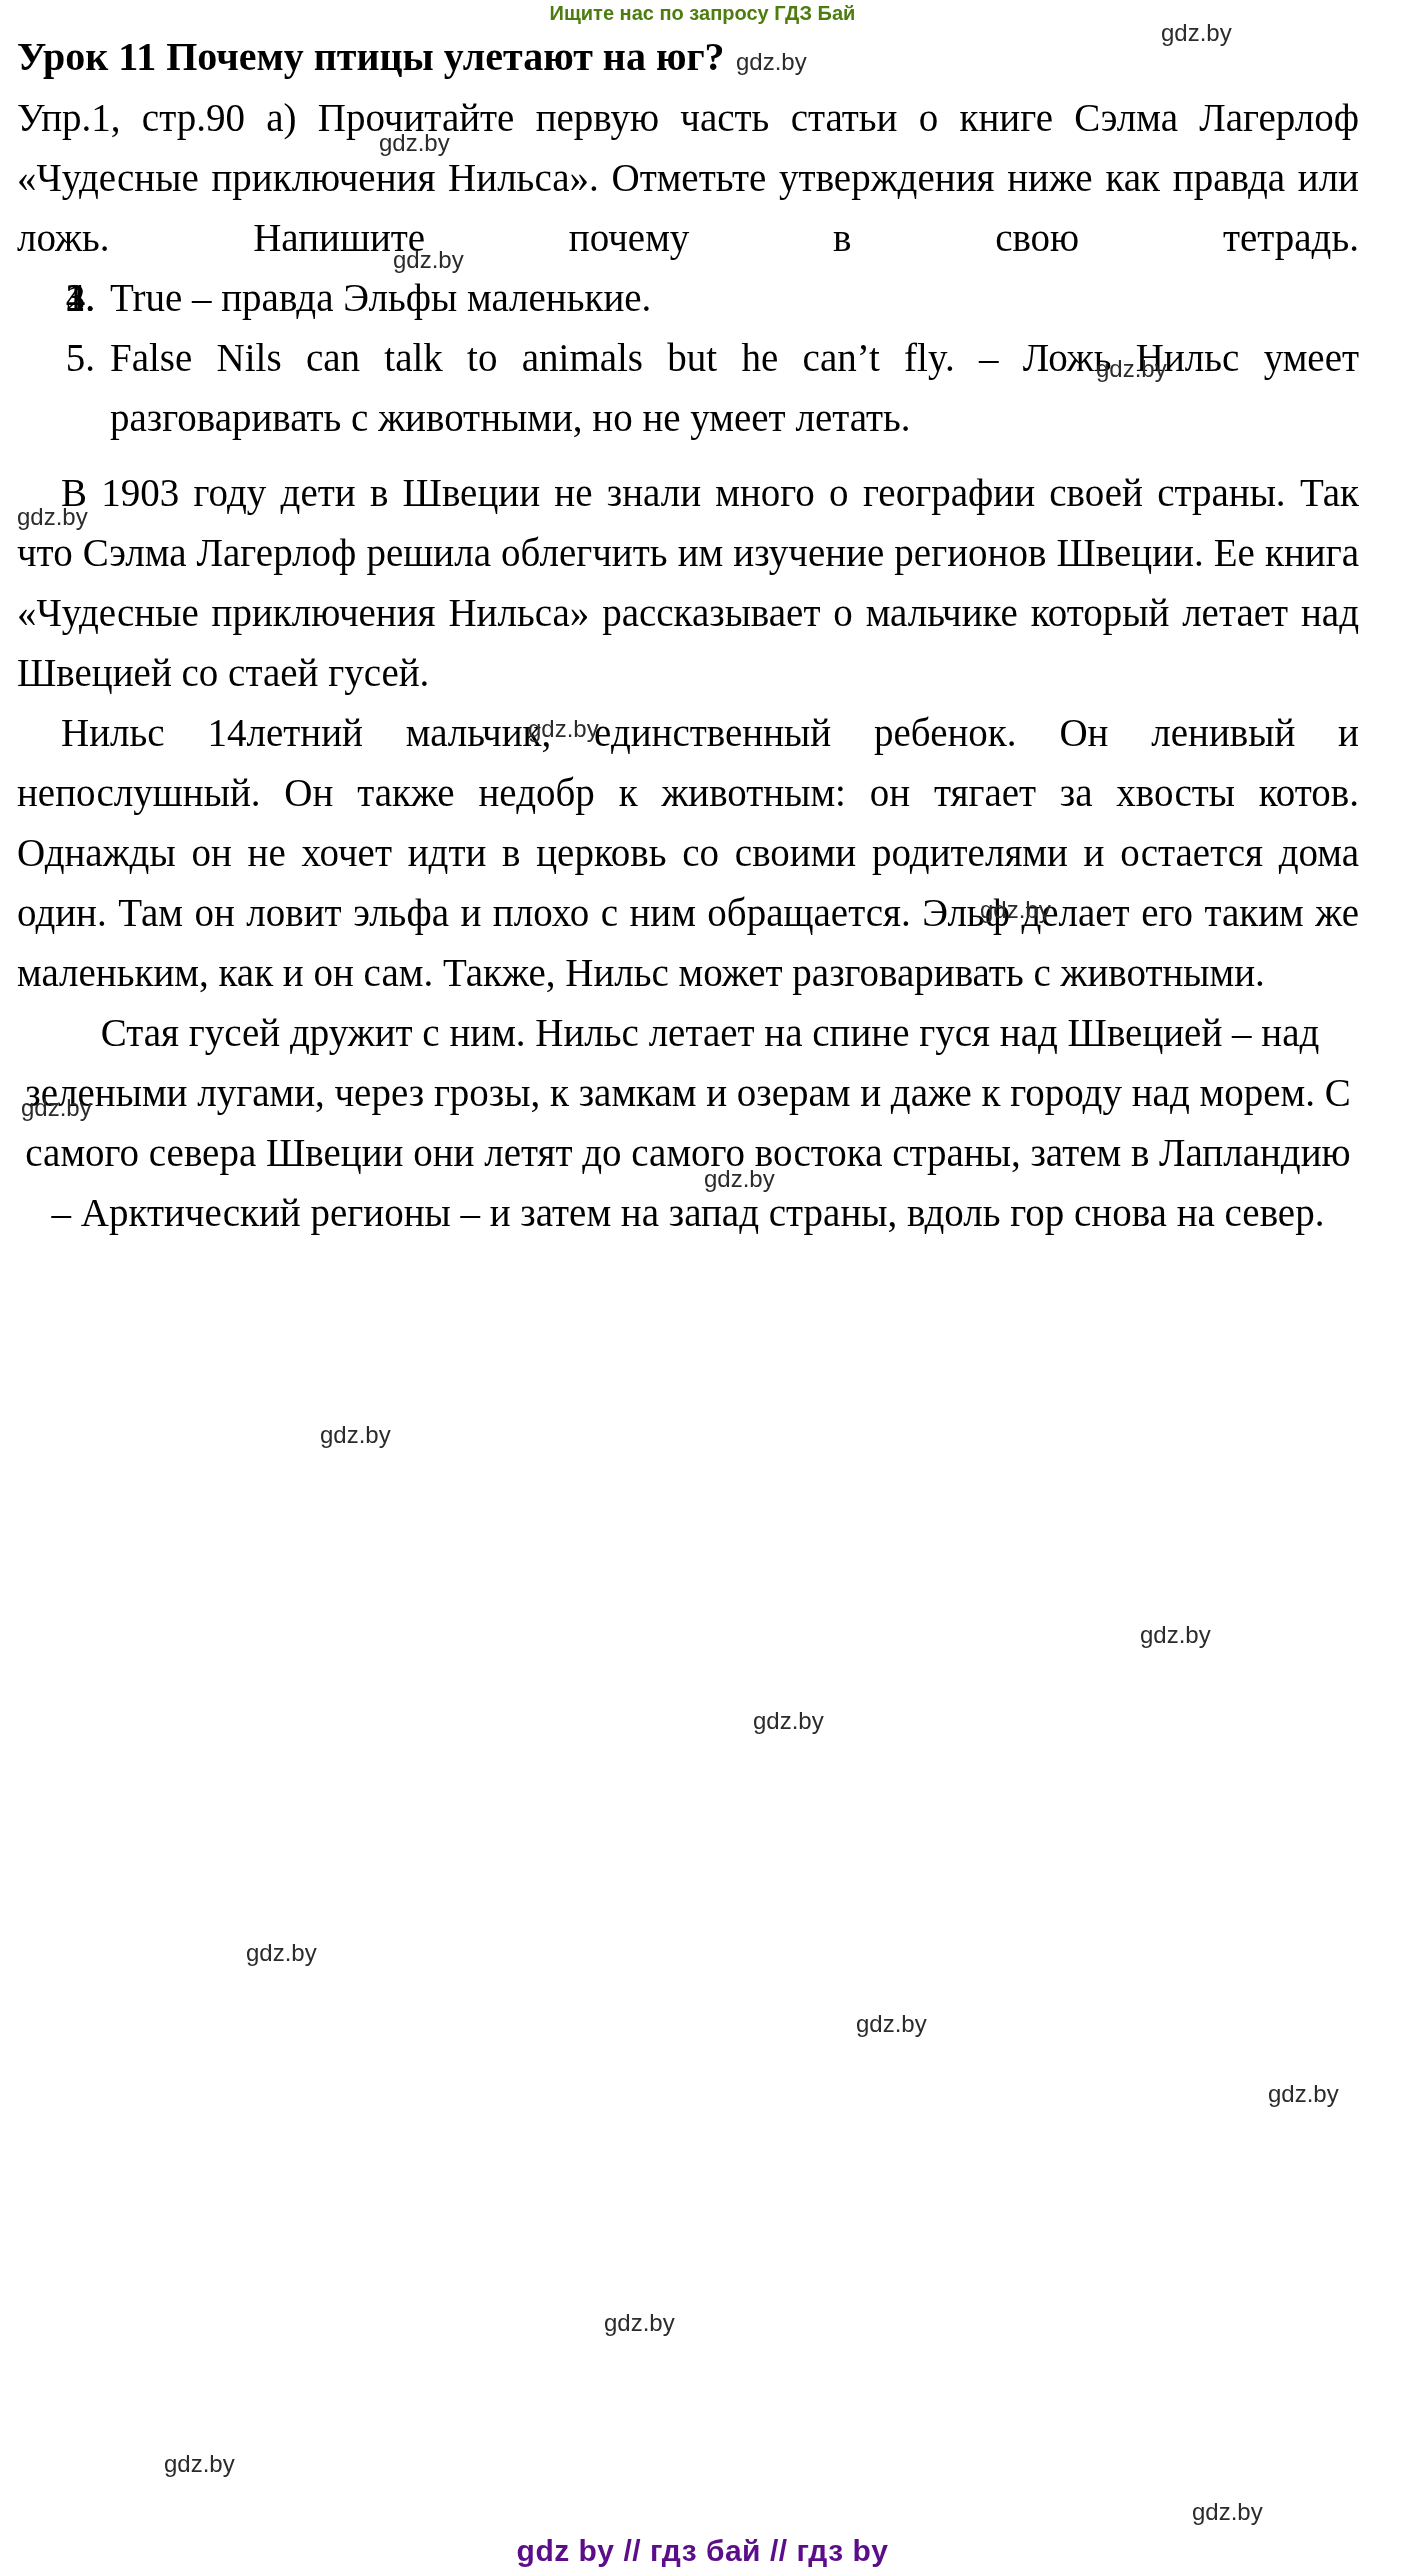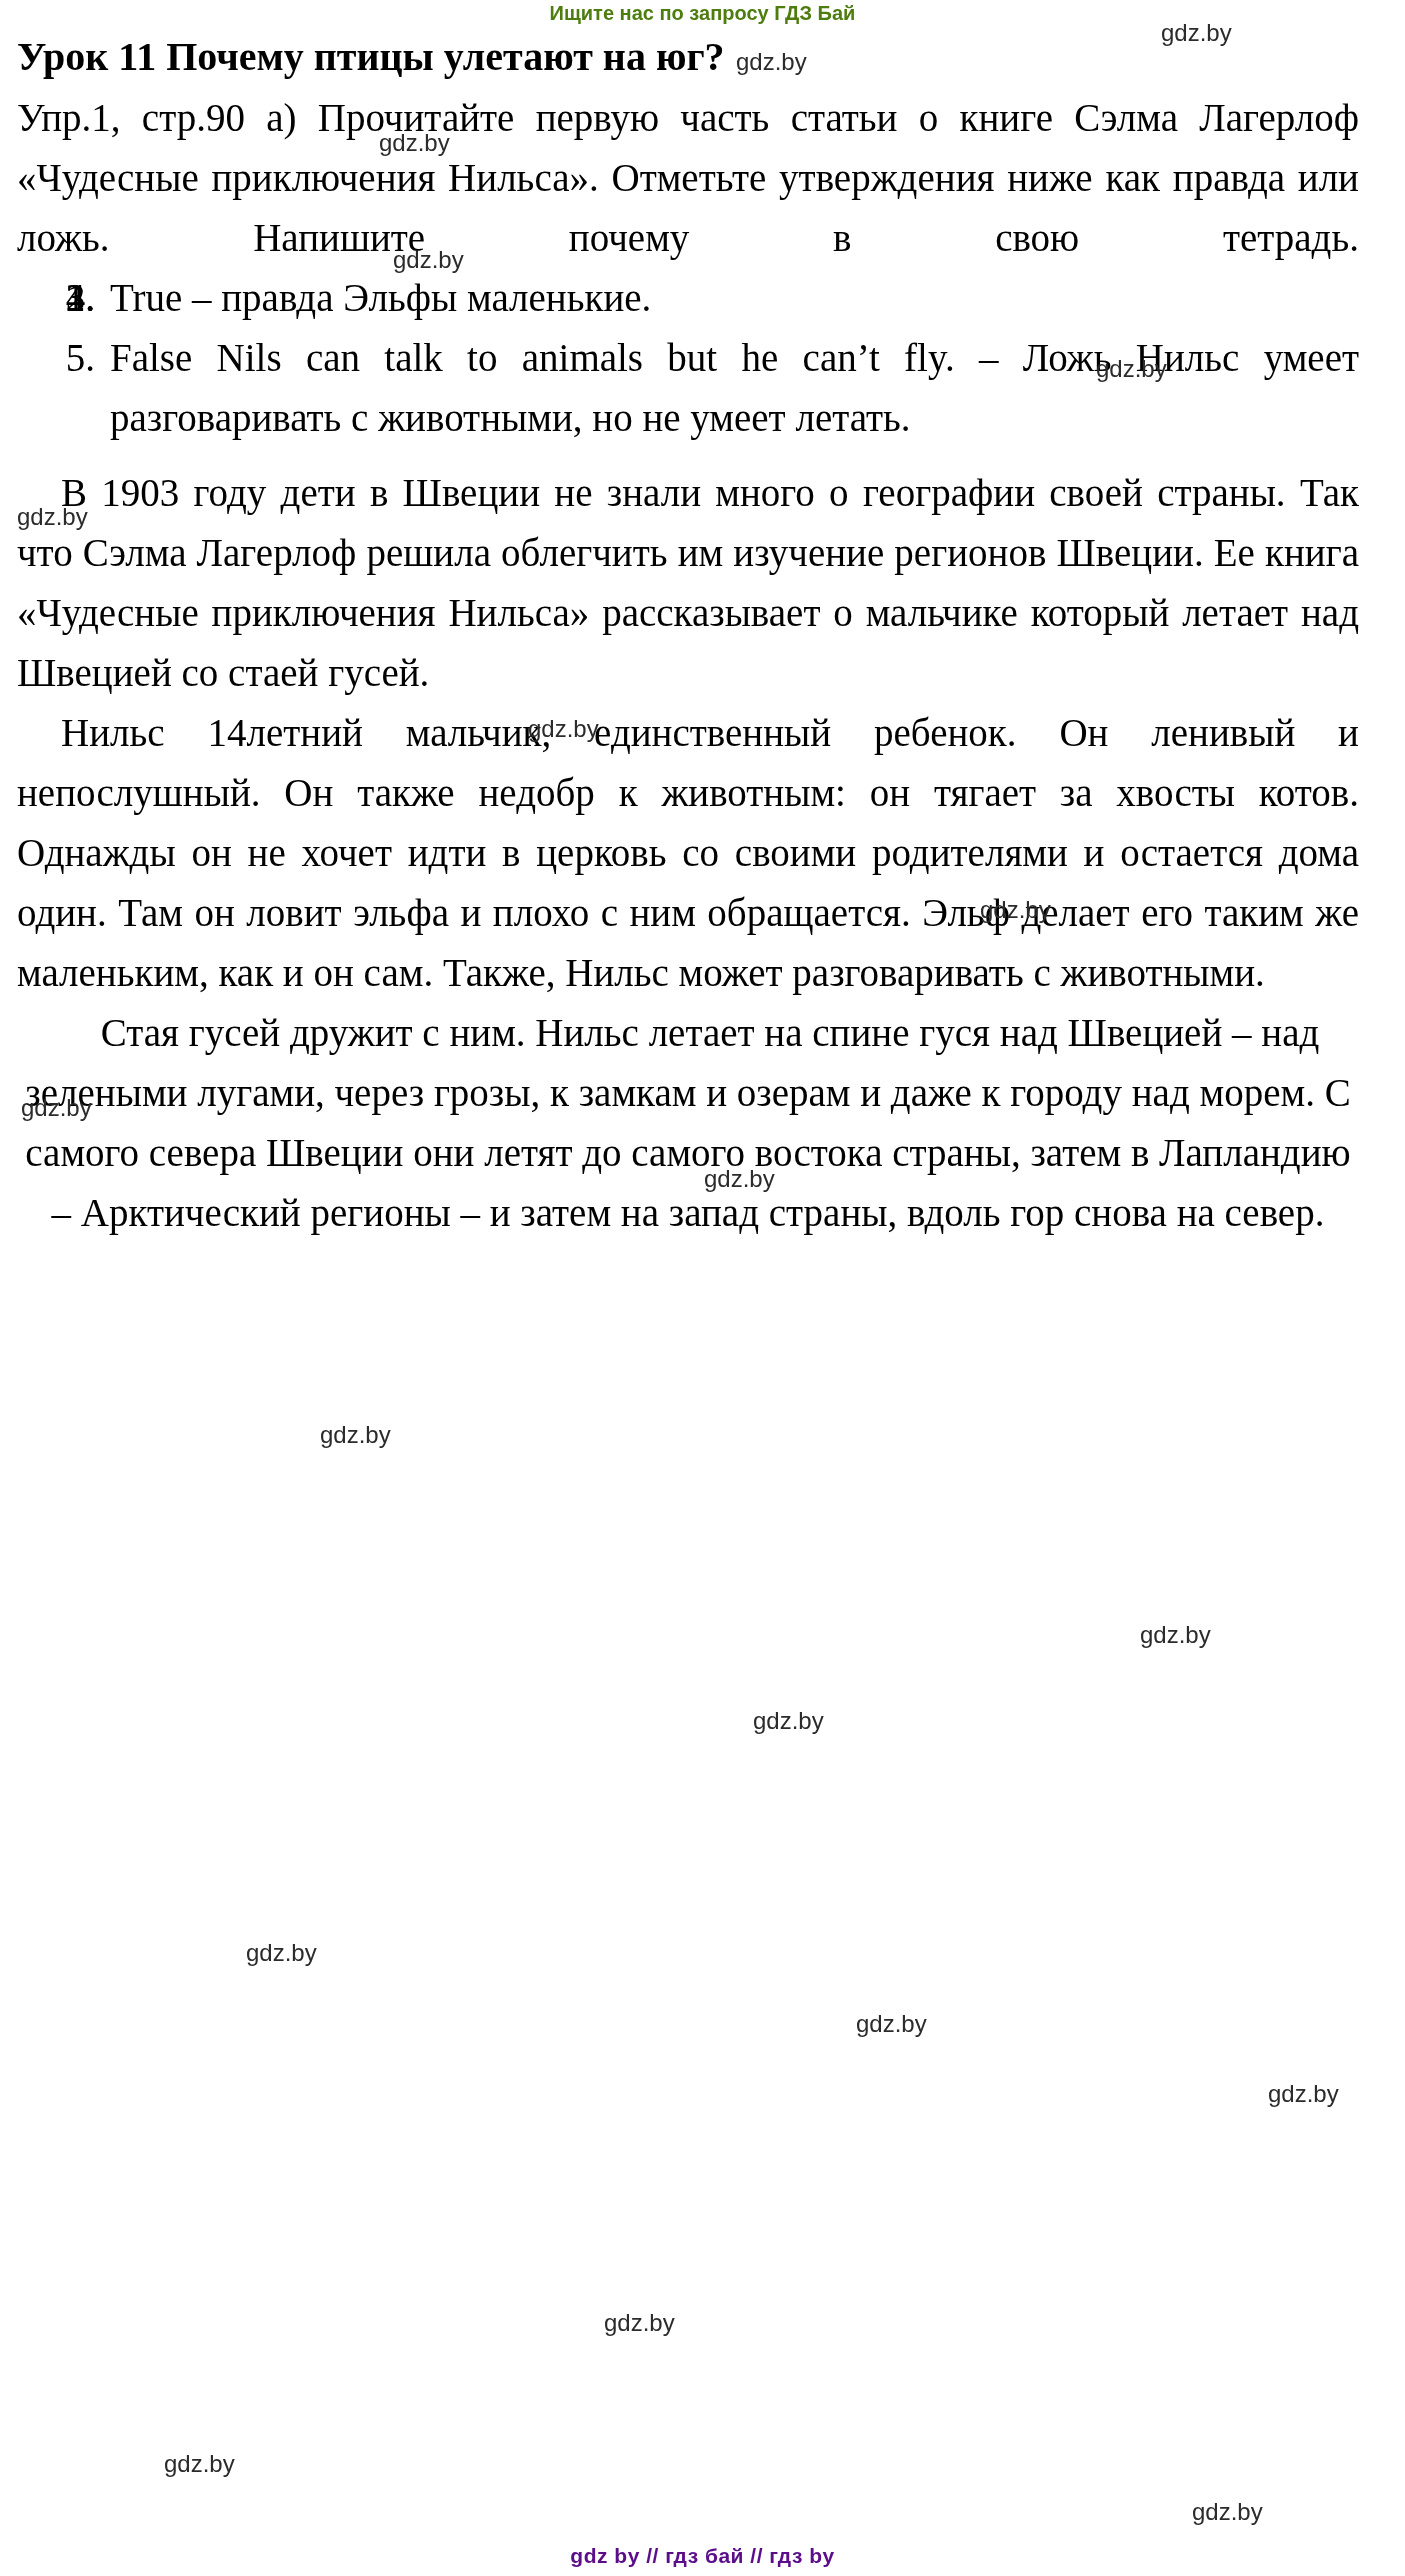--- a/index.html
+++ b/index.html
@@ -108,21 +108,21 @@
   }
 
   
   .footer {
     position: absolute;
     bottom: 7.6px;
     left: 0;
     width: 100%;
     text-align: center;
     font-family: "Liberation Sans", "DejaVu Sans", sans-serif;
-    font-size: 21px;
+    font-size: 30px;
     font-weight: 600;
     color: #5b0d8a;
     letter-spacing: 0.5px;
   }
 </style>
 </head>
 <body>
 
 <div class="promo-banner" style="color: #4d7c0f;">Ищите нас по запросу ГДЗ Бай</div>
 

